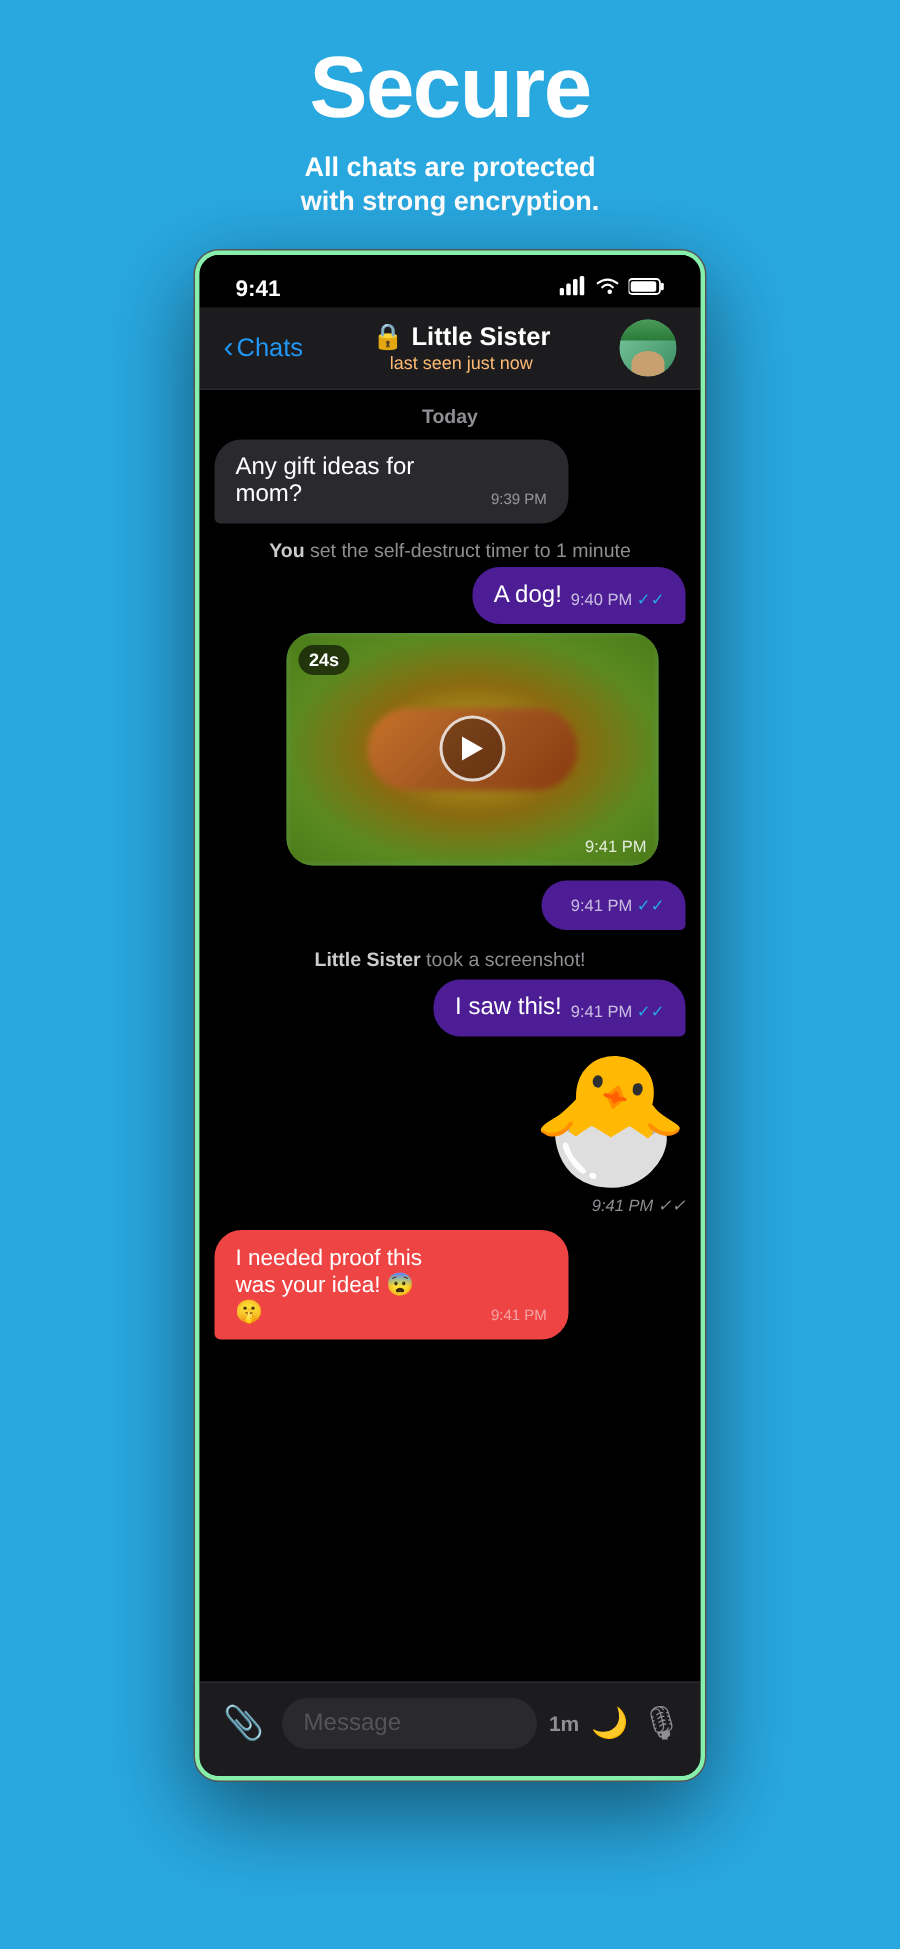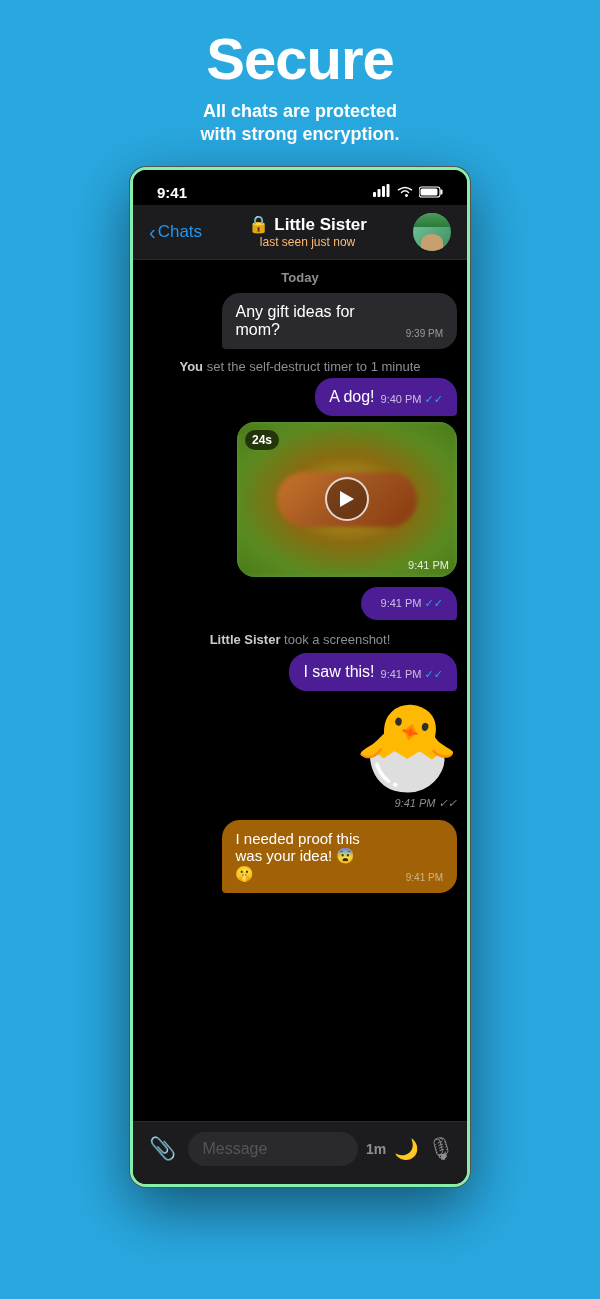--- a/index.html
+++ b/index.html
@@ -109,21 +109,21 @@
     .date-label {
       text-align: center;
       color: #8e8e93;
       font-size: 13px;
       font-weight: 600;
       margin: 10px 0 8px;
     }
     
     .msg-received {
       display: flex;
-      justify-content: flex-end;
+      justify-content: flex-start;
       margin-bottom: 6px;
     }
     .bubble-received {
       background: #2a2a2e;
       color: #fff;
       border-radius: 18px 18px 18px 4px;
       padding: 10px 14px;
       max-width: 75%;
       font-size: 16px;
       position: relative;
@@ -165,25 +165,26 @@
       text-align: center;
       color: #8e8e93;
       font-size: 13px;
       margin: 4px 0;
     }
     .system-msg strong { color: #ccc; }
     
     .media-bubble {
       background: #5c9a4a;
       border-radius: 18px;
-      width: 220px;
+      width: 248px;
       height: 155px;
       position: relative;
       overflow: hidden;
       margin-bottom: 4px;
+      margin-left: 48px;
     }
     .media-timer {
       position: absolute;
       top: 8px;
       left: 8px;
       background: rgba(0,0,0,0.6);
       color: #fff;
       font-size: 12px;
       font-weight: 600;
       padding: 3px 7px;
@@ -283,21 +284,21 @@
     .moon-btn {
       color: #8e8e93;
       font-size: 20px;
     }
     .mic-btn {
       color: #8e8e93;
       font-size: 22px;
     }
     
     .bubble-received-last {
-      background: #a16207;
+      background: #ef4444;
       color: #fff;
       border-radius: 18px 18px 18px 4px;
       padding: 10px 14px;
       max-width: 75%;
       font-size: 15px;
     }
     .screenshot-notice {
       text-align: center;
       color: #8e8e93;
       font-size: 13px;

